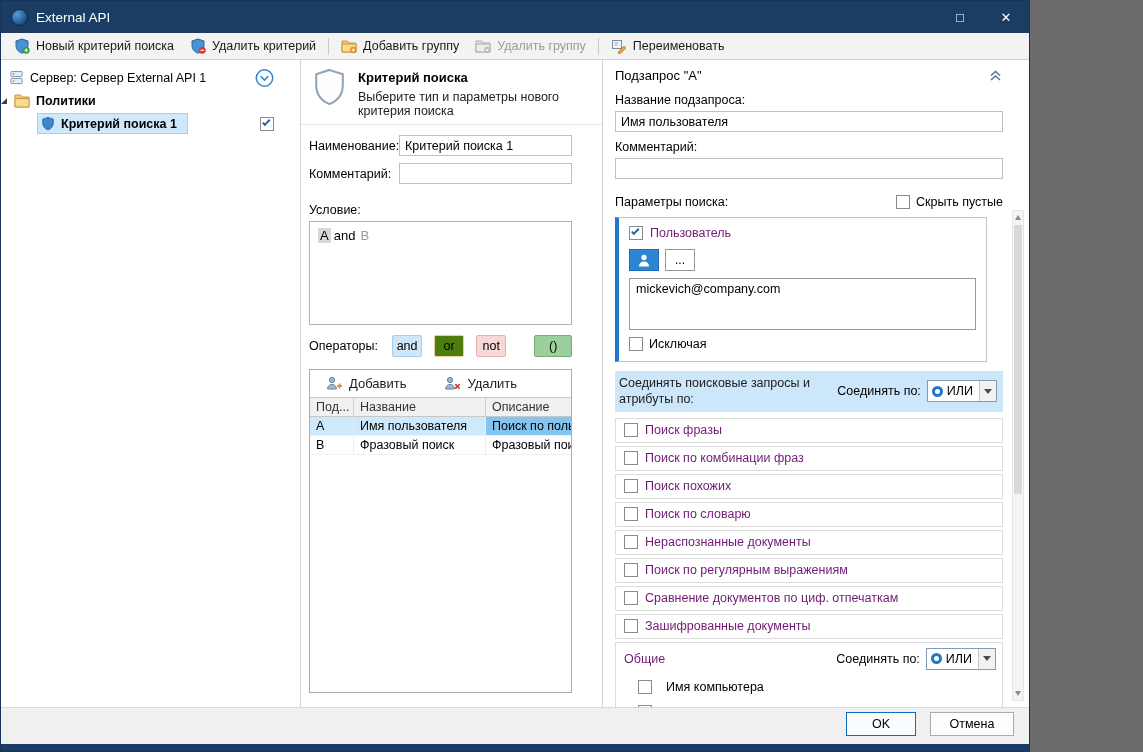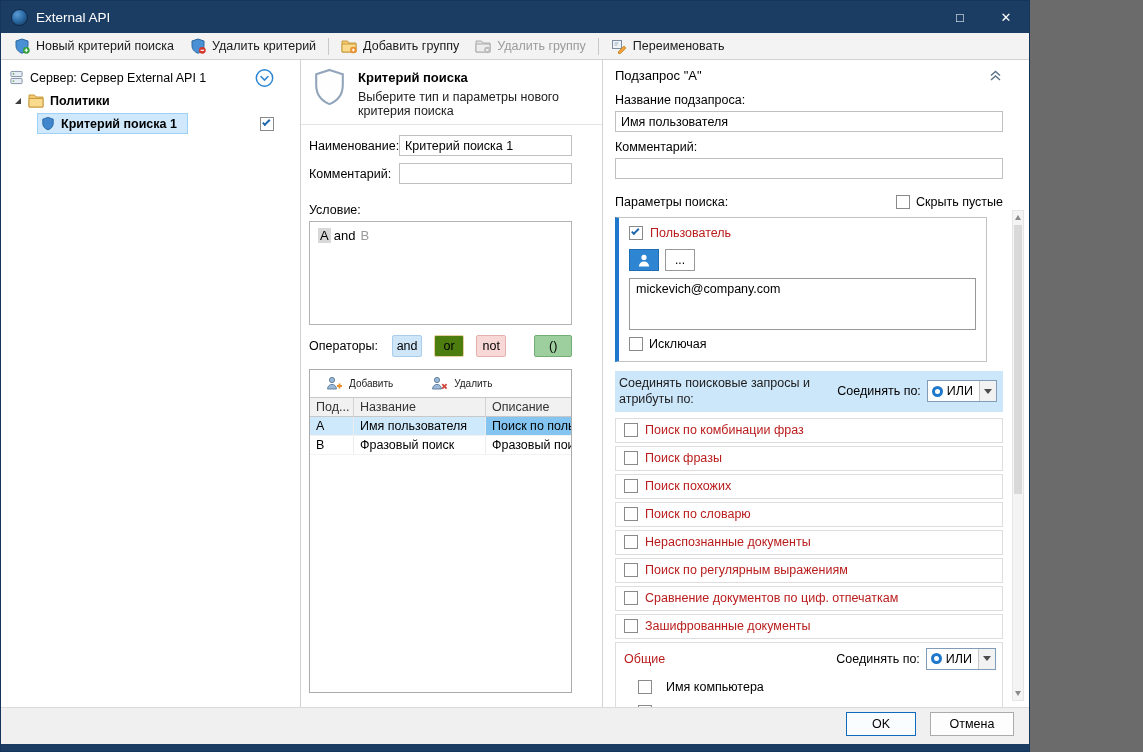--- a/index.html
+++ b/index.html
@@ -13,21 +13,21 @@
 .win-btn{width:46px;height:32px;border:0;background:transparent;color:#fff;font-size:13px;display:flex;align-items:center;justify-content:center;font-family:inherit;cursor:default}
 .toolbar{height:27px;background:#f3f3f3;border-bottom:1px solid #d2d2d2;display:flex;align-items:center;padding:0 5px;flex:none}
 .tb-btn{display:flex;align-items:center;gap:6px;height:23px;padding:0 8px;border:0;background:transparent;font-family:inherit;font-size:12.5px;color:#1a1a1a}
 .tb-btn.disabled{color:#9b9b9b}
 .tb-sep{width:1px;height:17px;background:#c9c9c9;margin:0 4px}
 .ico{display:inline-flex;flex:none;line-height:0}
 .main{flex:1;display:flex;min-height:0}
 .left-panel{width:300px;flex:none;border-right:1px solid #d2d2d2;padding-top:6px;font-size:12.5px;position:relative;background:#fff}
 .tree-row{height:23px;display:flex;align-items:center;gap:6px;position:relative;padding-left:8px}
 .right-ctl{position:absolute;right:26px;top:50%;transform:translateY(-50%)}
-.tree-policies{padding-left:14px}
+.tree-policies{padding-left:0}
 .tree-criterion{padding-left:36px}
 .bold{font-weight:bold}
 .tree-sel{display:flex;align-items:center;gap:6px;background:#cfe8fb;border:1px solid #9ed1f5;padding:2px 10px 2px 3px;font-weight:bold}
 .expander{width:0;height:0;border-bottom:6px solid #3f3f3f;border-left:6px solid transparent;margin-right:1px}
 .cb{width:14px;height:14px;border:1px solid #8a8a8a;background:#fff;display:inline-flex;align-items:center;justify-content:center;flex:none}
 .cb .mark{display:none}
 .cb.checked .mark{display:block;width:8px;height:4px;border-left:2px solid #1e66ad;border-bottom:2px solid #1e66ad;transform:rotate(-45deg) translate(1px,-2px)}
 .center-panel{flex:1;min-width:0;border-right:1px solid #d2d2d2;display:flex;flex-direction:column;font-size:12.5px;background:#fff}
 .c-header{display:flex;gap:12px;padding:8px 12px 6px;border-bottom:1px solid #e4e4e4;flex:none}
 .c-title{font-weight:bold;font-size:13px;margin-top:2px}
@@ -43,41 +43,41 @@
 .tok-b{color:#9a9a9a;padding:0 2px}
 .ops-row{display:flex;align-items:center;gap:12px;margin:10px 0 12px}
 .ops-row .olabel{margin-right:2px}
 .op{border:1px solid;border-radius:2px;font-size:12.5px;padding:3px 0;width:46px;text-align:center;font-family:inherit;background:#fff}
 .op-and{background:#cfe6f8;border-color:#a9cdea}
 .op-or{background:#4d7c0f;border-color:#e7cfa0}
 .op-not{background:#f8d8d6;border-color:#e4b2ae}
 .op-par{background:#9ccf9d;border-color:#73ac75;width:58px;margin-left:16px}
 .grid-box{flex:1;border:1px solid #ababab;display:flex;flex-direction:column;min-height:0;background:#fff}
 .grid-toolbar{display:flex;align-items:center;gap:38px;padding:6px 16px;flex:none}
-.g-btn{display:flex;align-items:center;gap:6px;border:0;background:transparent;font-family:inherit;font-size:10px;color:#1a1a1a}
+.g-btn{display:flex;align-items:center;gap:6px;border:0;background:transparent;font-family:inherit;font-size:13px;color:#1a1a1a}
 .grid-head{display:flex;background:#f1f1f1;border-top:1px solid #c8c8c8;border-bottom:1px solid #c8c8c8;flex:none;color:#333}
 .gc{padding:2px 6px;border-right:1px solid #d2d2d2;overflow:hidden;white-space:nowrap}
 .gc-id{width:44px;flex:none}
 .gc-name{width:132px;flex:none}
 .gc-desc{flex:1;border-right:0;min-width:0}
 .grid-row{display:flex;border-bottom:1px solid #f2f2f2}
 .grid-row .gc{border-right:1px solid #ececec}
 .grid-row .gc-desc{border-right:0}
 .row-sel .gc-id,.row-sel .gc-name{background:#cfe9fc}
 .row-sel .gc-desc{background:#84c4f0}
 .right-panel{width:426px;flex:none;padding:8px 26px 0 12px;font-size:12.5px;position:relative;overflow:hidden;background:#fff}
 .r-titlerow{display:flex;align-items:center;justify-content:space-between;margin-bottom:10px}
 .r-title{font-size:13px}
 .r-label{margin:8px 0 4px}
 .r-input{width:100%;height:21px;border:1px solid #c0c0c0;font-family:inherit;font-size:12.5px;padding:0 5px}
 .params-row{display:flex;align-items:center;justify-content:space-between;margin-top:16px}
 .hide-empty{display:flex;align-items:flex-end;gap:6px}
 .user-box{margin-top:8px;margin-right:16px;border:1px solid #c3c3c3;border-left:4px solid #1e78cc;padding:8px 10px 10px}
 .ug-head{display:flex;align-items:center;gap:7px}
-.link-blue{color:#b91c1c}
+.link-blue{color:#701a75}
 .ug-controls{display:flex;gap:6px;margin-top:9px;align-items:center}
 .sel{display:flex;align-items:center;border:1px solid #989898;background:#fff;height:22px;flex:1;min-width:0}
 .sel-text{flex:1;padding:0 6px;overflow:hidden;white-space:nowrap}
 .sel-arrow{width:18px;height:100%;border-left:1px solid #c6c6c6;background:#f2f2f2;display:flex;align-items:center;justify-content:center;flex:none}
 .tri{width:0;height:0;border-left:4px solid transparent;border-right:4px solid transparent;border-top:5px solid #4d4d4d}
 .sq-btn{width:30px;height:22px;flex:none;display:flex;align-items:center;justify-content:center;border:1px solid #989898;background:#fff;font-family:inherit;font-size:12px;padding:0}
 .btn-user{background:#2e86d3;border-color:#1f6db4}
 .ug-value{margin-top:7px;border:1px solid #989898;height:52px;padding:3px 6px;background:#fff}
 .ug-exclude{display:flex;align-items:center;gap:6px;margin-top:7px}
 .join-banner{margin-top:9px;background:#cde7fa;display:flex;align-items:center;justify-content:space-between;padding:4px 6px 4px 4px;gap:6px}
@@ -356,25 +356,25 @@
             <span class="or-arrow">
                 <span class="tri"></span>
               </span>
           </span>
         </span>
       </div>
 
       <div class="opt-list">
         <div class="opt-row">
           <span class="cb"></span>
+          <span class="link-blue">Поиск фразы</span>
+        </div>
+        <div class="opt-row">
+          <span class="cb"></span>
           <span class="link-blue">Поиск по комбинации фраз</span>
-        </div>
-        <div class="opt-row">
-          <span class="cb"></span>
-          <span class="link-blue">Поиск фразы</span>
         </div>
         <div class="opt-row">
           <span class="cb"></span>
           <span class="link-blue">Поиск похожих</span>
         </div>
         <div class="opt-row">
           <span class="cb"></span>
           <span class="link-blue">Поиск по словарю</span>
         </div>
         <div class="opt-row">

